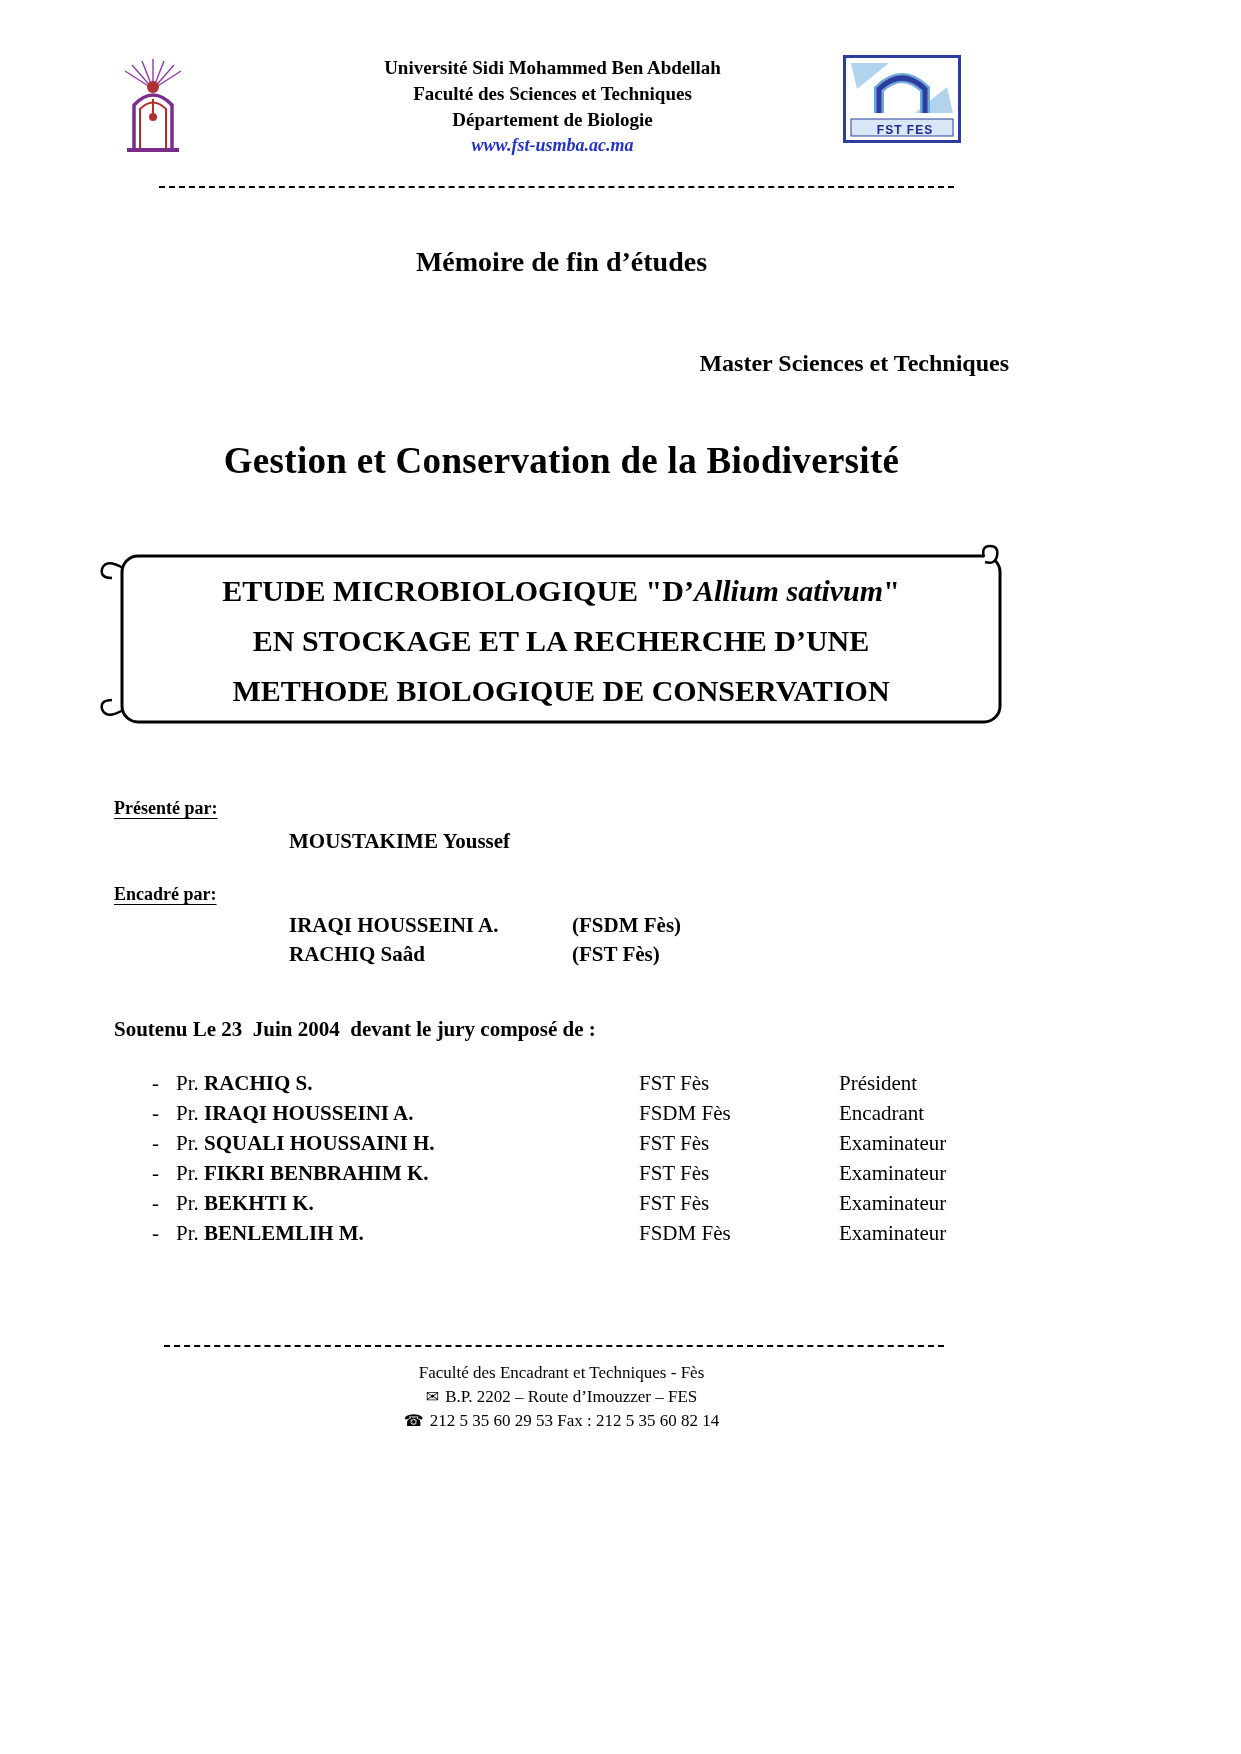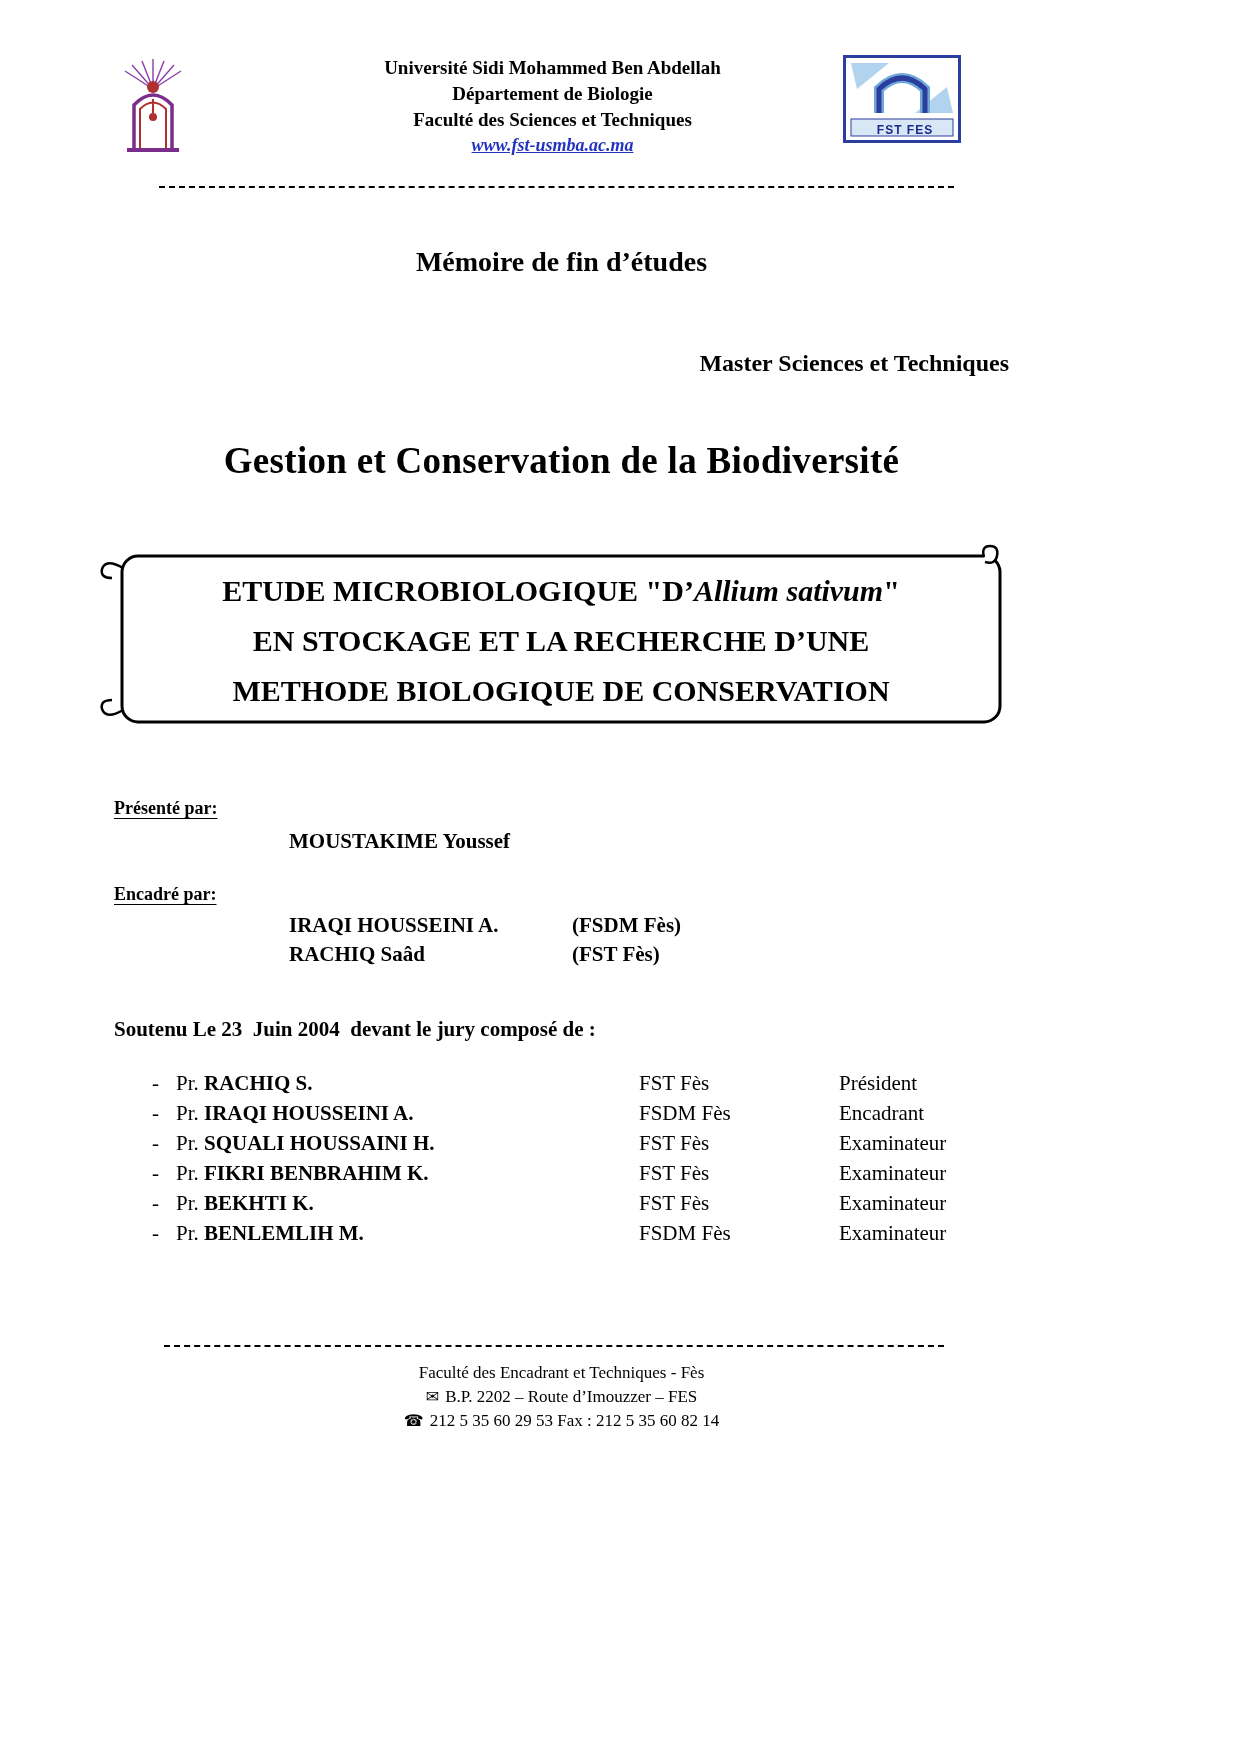--- a/index.html
+++ b/index.html
@@ -16,21 +16,21 @@
   .content { margin-left: 114px; width: 895px; }
 
   
   .header { display: flex; align-items: flex-start; padding-top: 55px; }
   .emblem { width: 78px; height: 96px; flex: 0 0 auto; margin-top: 4px; }
   .header-center { flex: 1 1 auto; text-align: center; padding-left: 70px; }
   .h-line { font-weight: bold; font-size: 19px; line-height: 26px; }
   .h-link {
     display: inline-block; margin-top: 2px;
     font-weight: bold; font-style: italic; font-size: 18px;
-    color: #2233BF; text-decoration: underline; cursor: pointer;
+    color: #2233BF; cursor: pointer;
   }
   .fst-logo { position: relative; width: 124px; height: 88px; flex: 0 0 auto; margin-right: 42px; }
   .fst-caption {
     position: absolute; left: 4px; right: 4px; bottom: 6px;
     text-align: center; font-family: "Liberation Sans", sans-serif;
     font-weight: bold; font-size: 12px; letter-spacing: 1px; color: #1B2A8A;
   }
 
   
   .dashed { border-top: 2px dashed #000; height: 0; }
@@ -102,22 +102,22 @@
           <path d="M20 90 L20 46 Q39 26 58 46 L58 90" fill="none" stroke="#7B2D8B" stroke-width="3.5"></path>
           <path d="M26 90 L26 50 Q39 37 52 50 L52 90" fill="none" stroke="#B03030" stroke-width="2"></path>
           <line x1="39" y1="40" x2="39" y2="54" stroke="#B03030" stroke-width="2"></line>
           <circle cx="39" cy="58" r="4" fill="#B03030"></circle>
           <line x1="13" y1="91" x2="65" y2="91" stroke="#7B2D8B" stroke-width="4"></line>
         </svg>
       </div>
 
       <div class="header-center">
         <div class="h-line">Université Sidi Mohammed Ben Abdellah</div>
+        <div class="h-line">Faculté des Sciences et Techniques</div>
         <div class="h-line">Département de Biologie</div>
-        <div class="h-line">Faculté des Sciences et Techniques</div>
         <a class="h-link">www.fst-usmba.ac.ma</a>
       </div>
 
       <div class="fst-logo">
         <svg width="118" height="88" viewBox="0 0 118 88">
           <rect x="1.5" y="1.5" width="115" height="85" fill="#ffffff" stroke="#2B3E9E" stroke-width="3"></rect>
           <path d="M8 8 L46 8 L14 34 Z" fill="#9FC8E8" opacity="0.8"></path>
           <path d="M110 58 L72 58 L104 32 Z" fill="#9FC8E8" opacity="0.8"></path>
           <path d="M36 58 L36 34 Q59 12 82 34 L82 58" fill="none" stroke="#6FA8D8" stroke-width="10"></path>
           <path d="M36 58 L36 34 Q59 12 82 34 L82 58" fill="none" stroke="#2B3E9E" stroke-width="5"></path>

